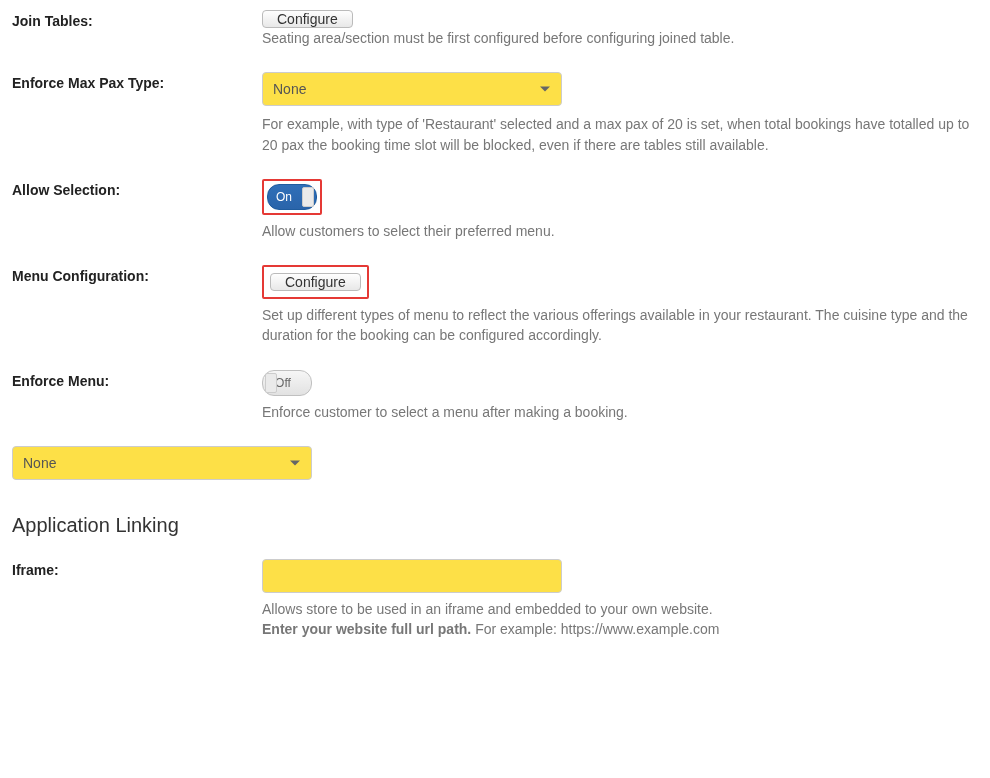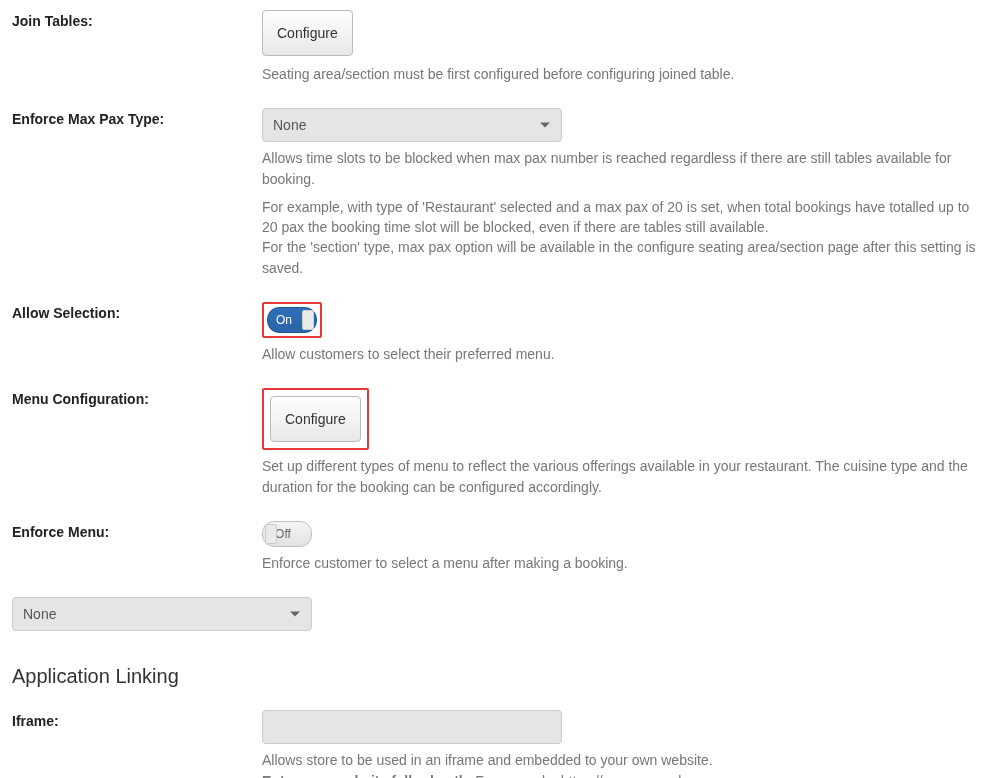--- a/index.html
+++ b/index.html
@@ -30,36 +30,36 @@
     }
     .help {
       color: #777;
       font-size: 14px;
       line-height: 1.45;
       margin-top: 6px;
     }
     .help strong { color: #777; font-weight: bold; }
     .btn {
       display: inline-block;
-      padding: 14px 14px;
+      padding: 0 14px;
       font-size: 14px;
       border: 1px solid #bbb;
       border-radius: 4px;
       background: linear-gradient(#fefefe, #e8e8e8);
       color: #333;
       cursor: pointer;
     }
     select, input[type=text] {
       width: 300px;
       height: 34px;
       padding: 4px 10px;
       font-size: 14px;
       border: 1px solid #ccc;
       border-radius: 4px;
-      background: #e5e5e5;
+      background: #fde047;
       color: #555;
     }
     select { appearance: none; -webkit-appearance: none; background-image: none; position: relative; }
     .select-wrap { position: relative; display: inline-block; width: 300px; }
     .select-wrap select { width: 100%; padding-right: 28px; }
     .select-wrap::after {
       content: "";
       position: absolute;
       right: 12px; top: 50%;
       width: 0; height: 0;
@@ -120,35 +120,33 @@
       margin-bottom: 18px;
     }
   </style>
 </head>
 <body>
 
 <div class="form-row">
   <div class="label-col">Join Tables:</div>
   <div class="field-col">
     <button class="btn">Configure</button>
-    <div class="help" style="margin-top:8px">Seating area/section must be first configured before configuring joined table.</div>
+    <div class="help" style="margin-top:0">Seating area/section must be first configured before configuring joined table.</div>
   </div>
 </div>
 
 <div class="form-row">
   <div class="label-col">Enforce Max Pax Type:</div>
   <div class="field-col">
     <div class="select-wrap">
       <select>
         <option>None</option>
       </select>
     </div>
-    <div class="help">Allows time slots to be blocked when max pax number is reached regardless if there are still tables available for booking.</div>
     <div class="help" style="margin-top:8px">For example, with type of 'Restaurant' selected and a max pax of 20 is set, when total bookings have totalled up to 20 pax the booking time slot will be blocked, even if there are tables still available.</div>
-    <div class="help" style="margin-top:0">For the 'section' type, max pax option will be available in the configure seating area/section page after this setting is saved.</div>
   </div>
 </div>
 
 <div class="form-row">
   <div class="label-col">Allow Selection:</div>
   <div class="field-col">
     <span class="highlight-box">
       <span class="toggle on">
         <span>On</span>
         <span class="knob"></span>

